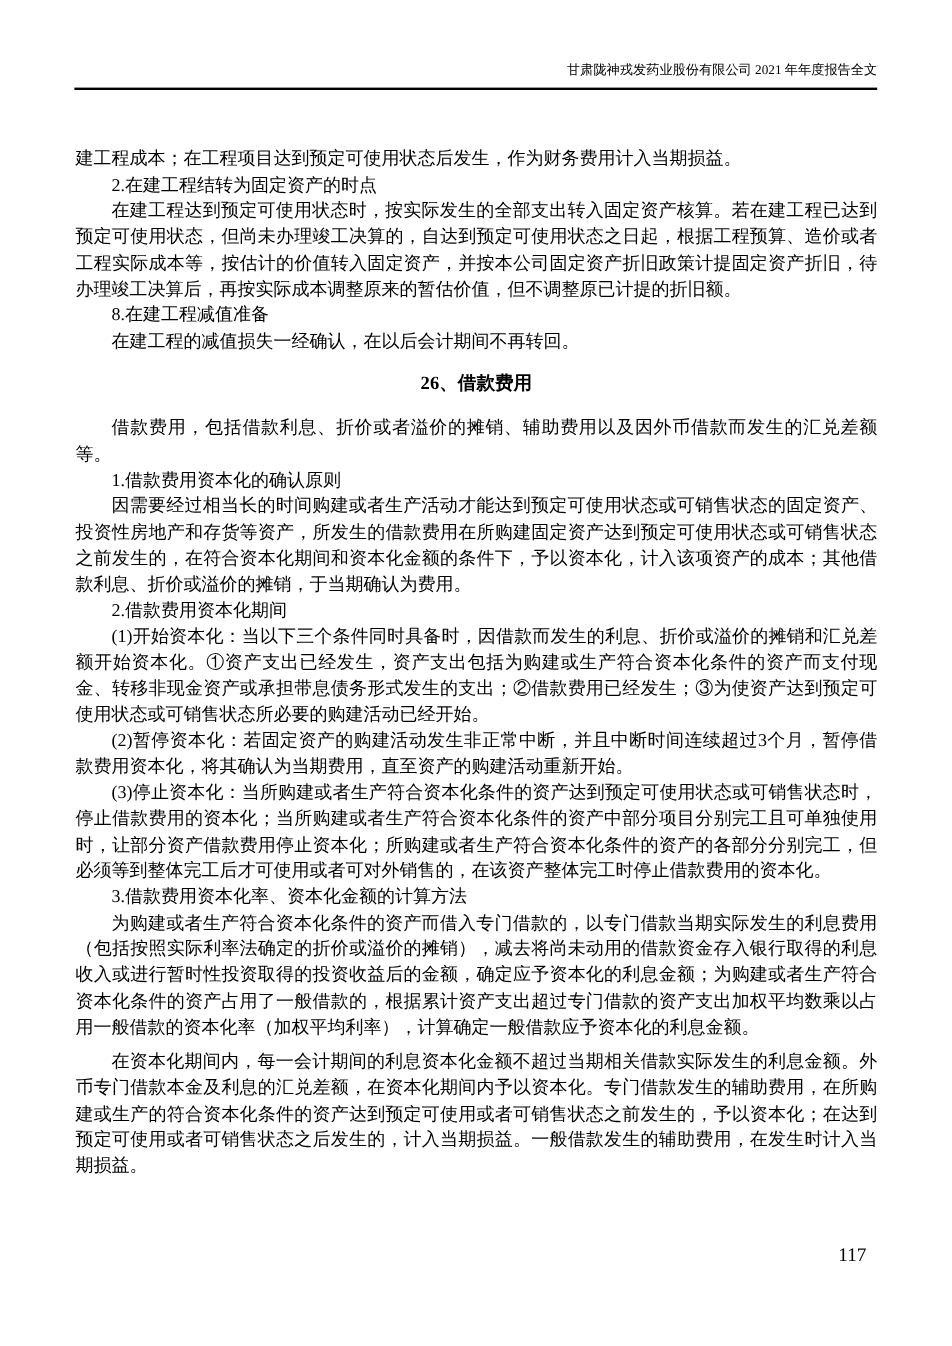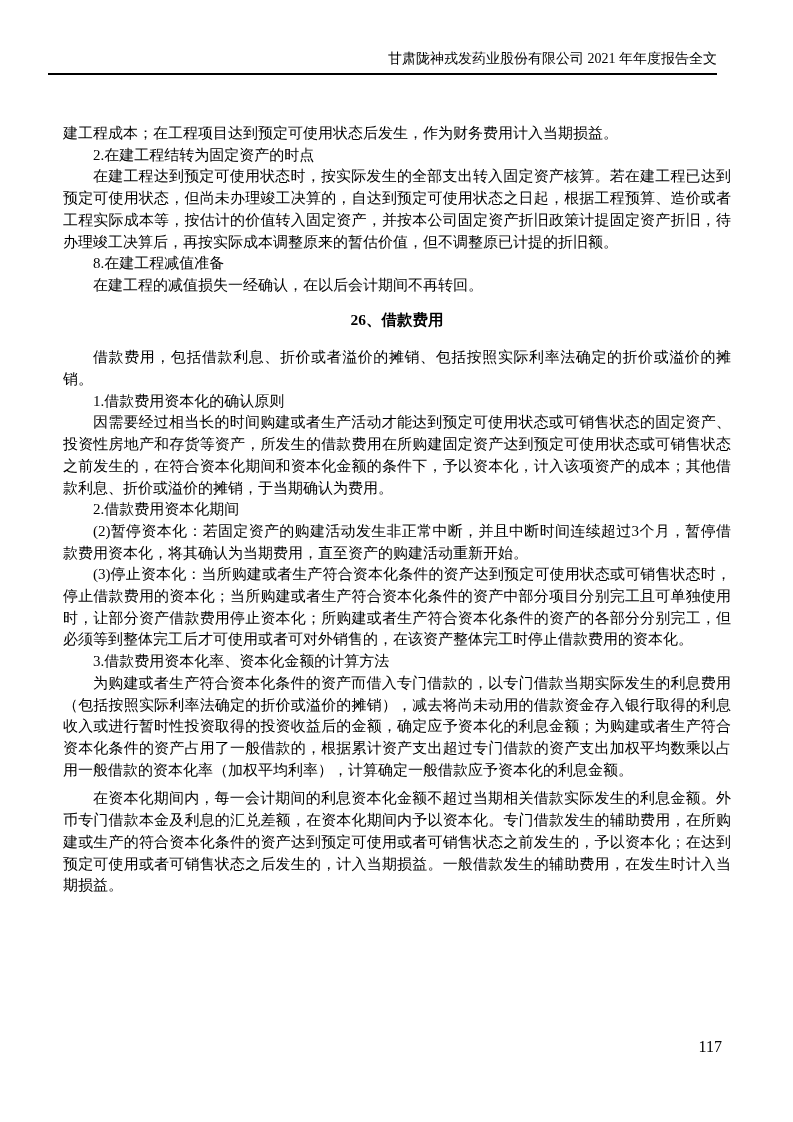--- a/index.html
+++ b/index.html
@@ -13,24 +13,24 @@
     height: 1122px;
     background: #ffffff;
     box-sizing: border-box;
     font-family: "Liberation Serif", "DejaVu Serif", serif;
     color: #000000;
     overflow: hidden;
   }
   .header {
     position: absolute;
     top: 50px;
-    left: 48px;
+    left: 62px;
     width: 669px;
     text-align: right;
-    font-size: 14px;
+    font-size: 11px;
     line-height: 18px;
     padding-bottom: 5px;
     border-bottom: 2px solid #000000;
   }
   .content {
     position: absolute;
     top: 92px;
     left: 63px;
     width: 668px;
     font-size: 15px;
@@ -72,24 +72,25 @@
     <span class="header-title">甘肃陇神戎发药业股份有限公司 2021 年年度报告全文</span>
   </div>
 
   <div class="content">
     <p class="para cont">建工程成本；在工程项目达到预定可使用状态后发生，作为财务费用计入当期损益。</p>
     <p class="para">2.在建工程结转为固定资产的时点</p>
     <p class="para">在建工程达到预定可使用状态时，按实际发生的全部支出转入固定资产核算。若在建工程已达到预定可使用状态，但尚未办理竣工决算的，自达到预定可使用状态之日起，根据工程预算、造价或者工程实际成本等，按估计的价值转入固定资产，并按本公司固定资产折旧政策计提固定资产折旧，待办理竣工决算后，再按实际成本调整原来的暂估价值，但不调整原已计提的折旧额。</p>
     <p class="para">8.在建工程减值准备</p>
     <p class="para">在建工程的减值损失一经确认，在以后会计期间不再转回。</p>
     <h2 class="heading">26、借款费用</h2>
-    <p class="para">借款费用，包括借款利息、折价或者溢价的摊销、包括按照实际利率法确定的折价或溢价的摊销。</p>
+    <p class="para">借款费用，包括借款利息、折价或者溢价的摊销、辅助费用以及因外币借款而发生的汇兑差额等。</p>
     <p class="para">1.借款费用资本化的确认原则</p>
     <p class="para">因需要经过相当长的时间购建或者生产活动才能达到预定可使用状态或可销售状态的固定资产、投资性房地产和存货等资产，所发生的借款费用在所购建固定资产达到预定可使用状态或可销售状态之前发生的，在符合资本化期间和资本化金额的条件下，予以资本化，计入该项资产的成本；其他借款利息、折价或溢价的摊销，于当期确认为费用。</p>
     <p class="para">2.借款费用资本化期间</p>
+    <p class="para">(1)开始资本化：当以下三个条件同时具备时，因借款而发生的利息、折价或溢价的摊销和汇兑差额开始资本化。①资产支出已经发生，资产支出包括为购建或生产符合资本化条件的资产而支付现金、转移非现金资产或承担带息债务形式发生的支出；②借款费用已经发生；③为使资产达到预定可使用状态或可销售状态所必要的购建活动已经开始。</p>
     <p class="para">(2)暂停资本化：若固定资产的购建活动发生非正常中断，并且中断时间连续超过3个月，暂停借款费用资本化，将其确认为当期费用，直至资产的购建活动重新开始。</p>
     <p class="para">(3)停止资本化：当所购建或者生产符合资本化条件的资产达到预定可使用状态或可销售状态时，停止借款费用的资本化；当所购建或者生产符合资本化条件的资产中部分项目分别完工且可单独使用时，让部分资产借款费用停止资本化；所购建或者生产符合资本化条件的资产的各部分分别完工，但必须等到整体完工后才可使用或者可对外销售的，在该资产整体完工时停止借款费用的资本化。</p>
     <p class="para">3.借款费用资本化率、资本化金额的计算方法</p>
     <p class="para">为购建或者生产符合资本化条件的资产而借入专门借款的，以专门借款当期实际发生的利息费用（包括按照实际利率法确定的折价或溢价的摊销），减去将尚未动用的借款资金存入银行取得的利息收入或进行暂时性投资取得的投资收益后的金额，确定应予资本化的利息金额；为购建或者生产符合资本化条件的资产占用了一般借款的，根据累计资产支出超过专门借款的资产支出加权平均数乘以占用一般借款的资本化率（加权平均利率），计算确定一般借款应予资本化的利息金额。</p>
     <p class="para gap-top">在资本化期间内，每一会计期间的利息资本化金额不超过当期相关借款实际发生的利息金额。外币专门借款本金及利息的汇兑差额，在资本化期间内予以资本化。专门借款发生的辅助费用，在所购建或生产的符合资本化条件的资产达到预定可使用或者可销售状态之前发生的，予以资本化；在达到预定可使用或者可销售状态之后发生的，计入当期损益。一般借款发生的辅助费用，在发生时计入当期损益。</p>
   </div>
 
   <div class="footer">
     <span>117</span>
   </div>

